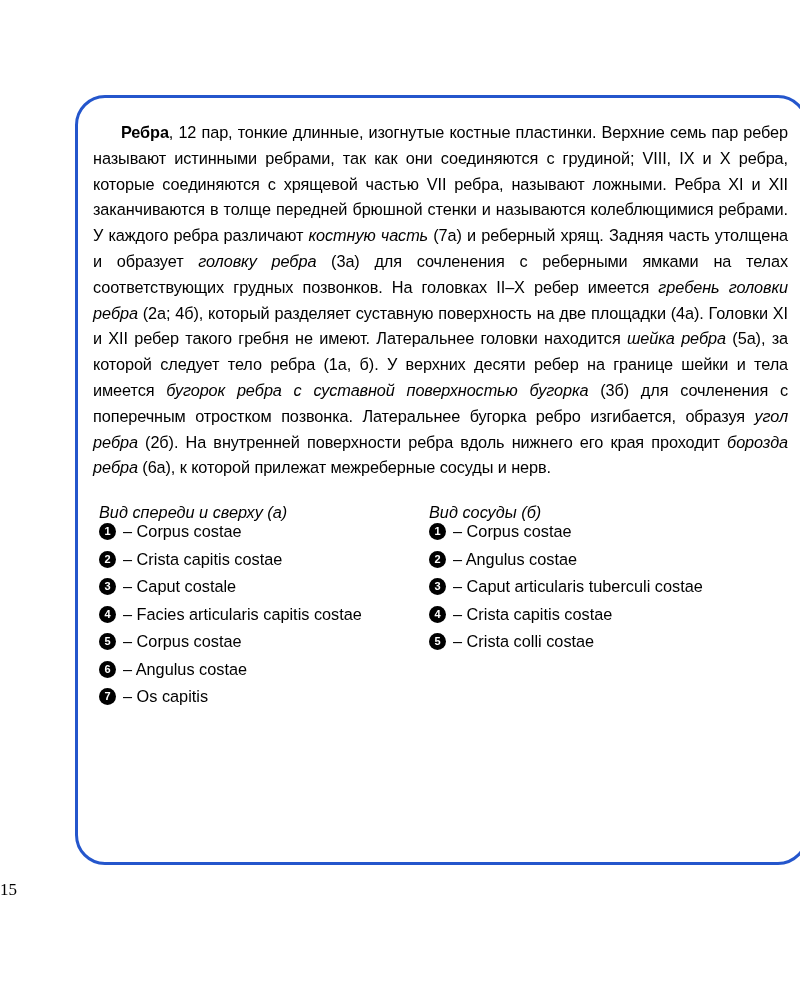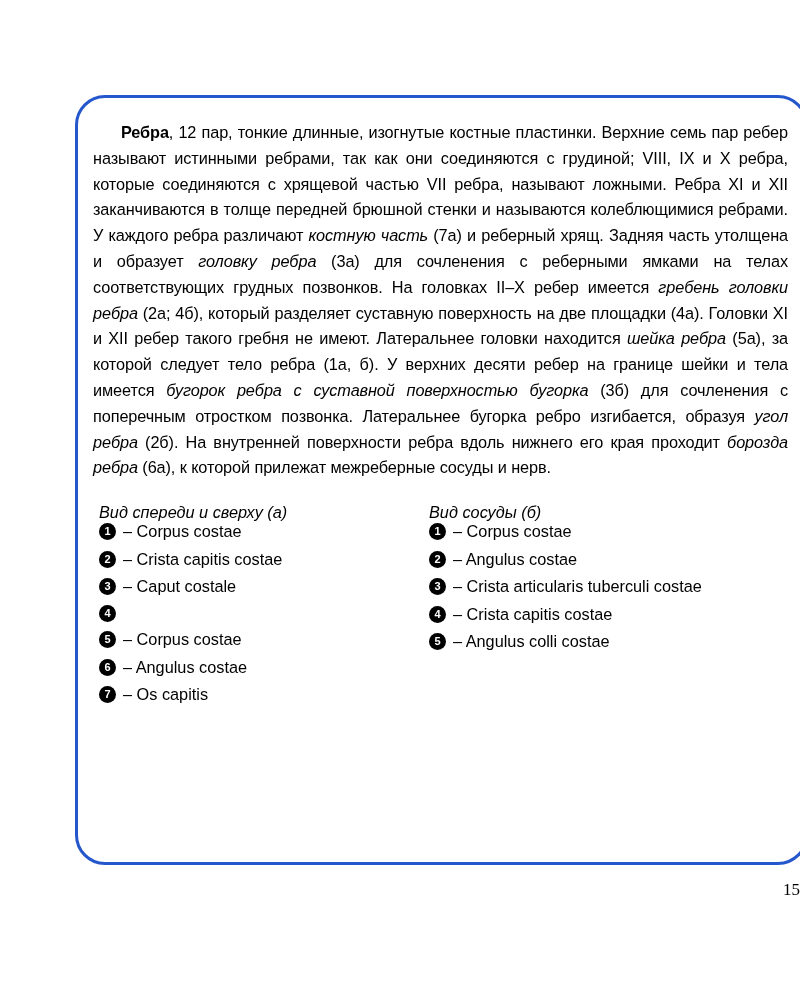--- a/index.html
+++ b/index.html
@@ -73,21 +73,21 @@
   }
   .item-label {
     white-space: nowrap;
     text-align: center;
   }
   .page-number {
     position: absolute;
     top: 880px;
     left: 0;
     width: 100%;
-    text-align: right;
+    text-align: left;
     font-family: "Liberation Serif", serif;
     font-size: 17px;
   }
 </style>
 </head>
 <body>
 
 <div class="canvas">
 
   <div class="page-box">
@@ -105,20 +105,21 @@
             <div class="list-item">
               <span class="num-badge">2</span>
               <span class="item-label">– Crista capitis costae</span>
             </div>
             <div class="list-item">
               <span class="num-badge">3</span>
               <span class="item-label">– Caput costale</span>
             </div>
             <div class="list-item">
               <span class="num-badge">4</span>
+              <span class="item-label">– Facies articularis capitis costae</span>
             </div>
             <div class="list-item">
               <span class="num-badge">5</span>
               <span class="item-label">– Corpus costae</span>
             </div>
             <div class="list-item">
               <span class="num-badge">6</span>
               <span class="item-label">– Angulus costae</span>
             </div>
             <div class="list-item">
@@ -133,29 +134,29 @@
             <div class="list-item">
               <span class="num-badge">1</span>
               <span class="item-label">– Corpus costae</span>
             </div>
             <div class="list-item">
               <span class="num-badge">2</span>
               <span class="item-label">– Angulus costae</span>
             </div>
             <div class="list-item">
               <span class="num-badge">3</span>
-              <span class="item-label">– Crista articularis tuberculi costae</span>
+              <span class="item-label">– Caput articularis tuberculi costae</span>
             </div>
             <div class="list-item">
               <span class="num-badge">4</span>
               <span class="item-label">– Crista capitis costae</span>
             </div>
             <div class="list-item">
               <span class="num-badge">5</span>
-              <span class="item-label">– Angulus colli costae</span>
+              <span class="item-label">– Crista colli costae</span>
             </div>
           </div>
       </div>
     </div>
 
   </div>
 
   <div class="page-number">15</div>
 
 </div>

